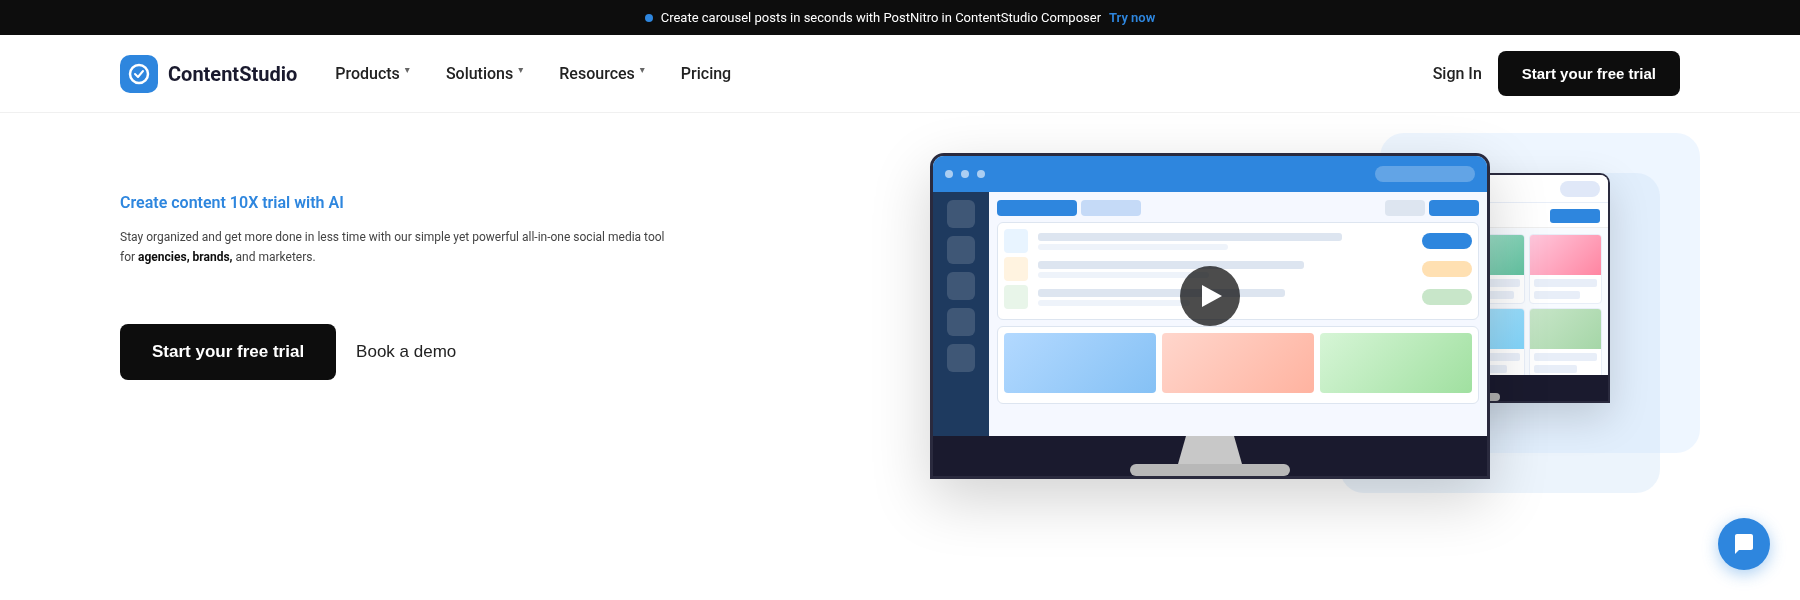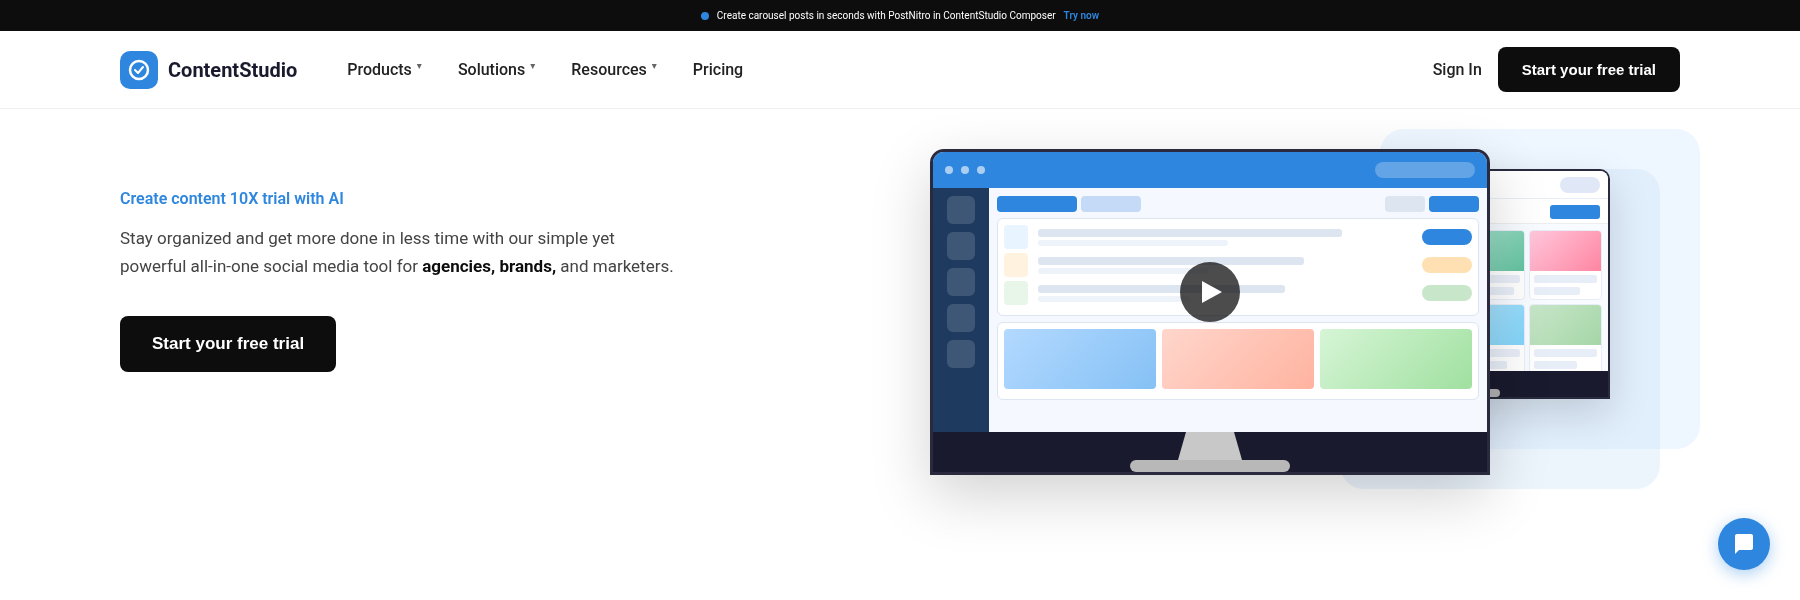--- a/index.html
+++ b/index.html
@@ -4,21 +4,21 @@
   <style>
     * { margin: 0; padding: 0; box-sizing: border-box; }
     body { font-family: -apple-system, BlinkMacSystemFont, 'Segoe UI', Roboto, sans-serif; background: #fff; width: 1800px; overflow-x: hidden; }
 
     
     .top-banner {
       background: #0d0d0d;
       color: #fff;
       text-align: center;
       padding: 10px 20px;
-      font-size: 10px;
+      font-size: 13px;
       display: flex;
       align-items: center;
       justify-content: center;
       gap: 8px;
     }
     .top-banner .dot {
       width: 8px; height: 8px;
       background: #2e86de;
       border-radius: 50%;
       display: inline-block;
@@ -37,21 +37,21 @@
       align-items: center;
       padding: 16px 120px;
       background: #fff;
       border-bottom: 1px solid #f0f0f0;
       gap: 0;
     }
     .logo-area {
       display: flex;
       align-items: center;
       gap: 10px;
-      margin-right: 32px;
+      margin-right: 20px;
       text-decoration: none;
     }
     .logo-icon {
       width: 38px; height: 38px;
       background: #2e86de;
       border-radius: 10px;
       display: flex; align-items: center; justify-content: center;
     }
     .logo-icon svg { width: 22px; height: 22px; }
     .logo-text {
@@ -127,24 +127,24 @@
     }
     .hero-title {
       font-size: 58px;
       font-weight: 800;
       color: #0d0d0d;
       line-height: 1.12;
       margin-bottom: 24px;
       letter-spacing: -1px;
     }
     .hero-desc {
-      font-size: 17px;
+      font-size: 12px;
       color: #444;
       line-height: 1.65;
-      margin-bottom: 36px;
+      margin-bottom: 56px;
       max-width: 560px;
     }
     .hero-desc strong { color: #0d0d0d; font-weight: 700; }
     .hero-buttons {
       display: flex;
       align-items: center;
       gap: 20px;
     }
     .cta-btn-hero {
       background: #0d0d0d;
@@ -400,20 +400,21 @@
   <div class="hero-left">
     <p class="hero-tagline">Create content 10X trial with AI</p>
     <p class="hero-desc">
       <span>Stay organized and get more done in less time with our simple yet powerful all-in-one social media tool for</span>
       <strong>agencies,</strong>
       <strong>brands,</strong>
       <span>and marketers.</span>
     </p>
     <div class="hero-buttons">
       <button class="cta-btn-hero">Start your free trial</button>
+      <button class="demo-btn">Book a demo</button>
     </div>
   </div>
 
   <div class="hero-right">
 
     <svg class="bg-shape" viewBox="0 0 420 420" fill="none" xmlns="http://www.w3.org/2000/svg">
       <rect x="60" y="20" width="320" height="320" rx="24" fill="#ddeeff" opacity="0.5"></rect>
       <rect x="20" y="60" width="320" height="320" rx="24" fill="#c8dff5" opacity="0.35"></rect>
     </svg>
 

